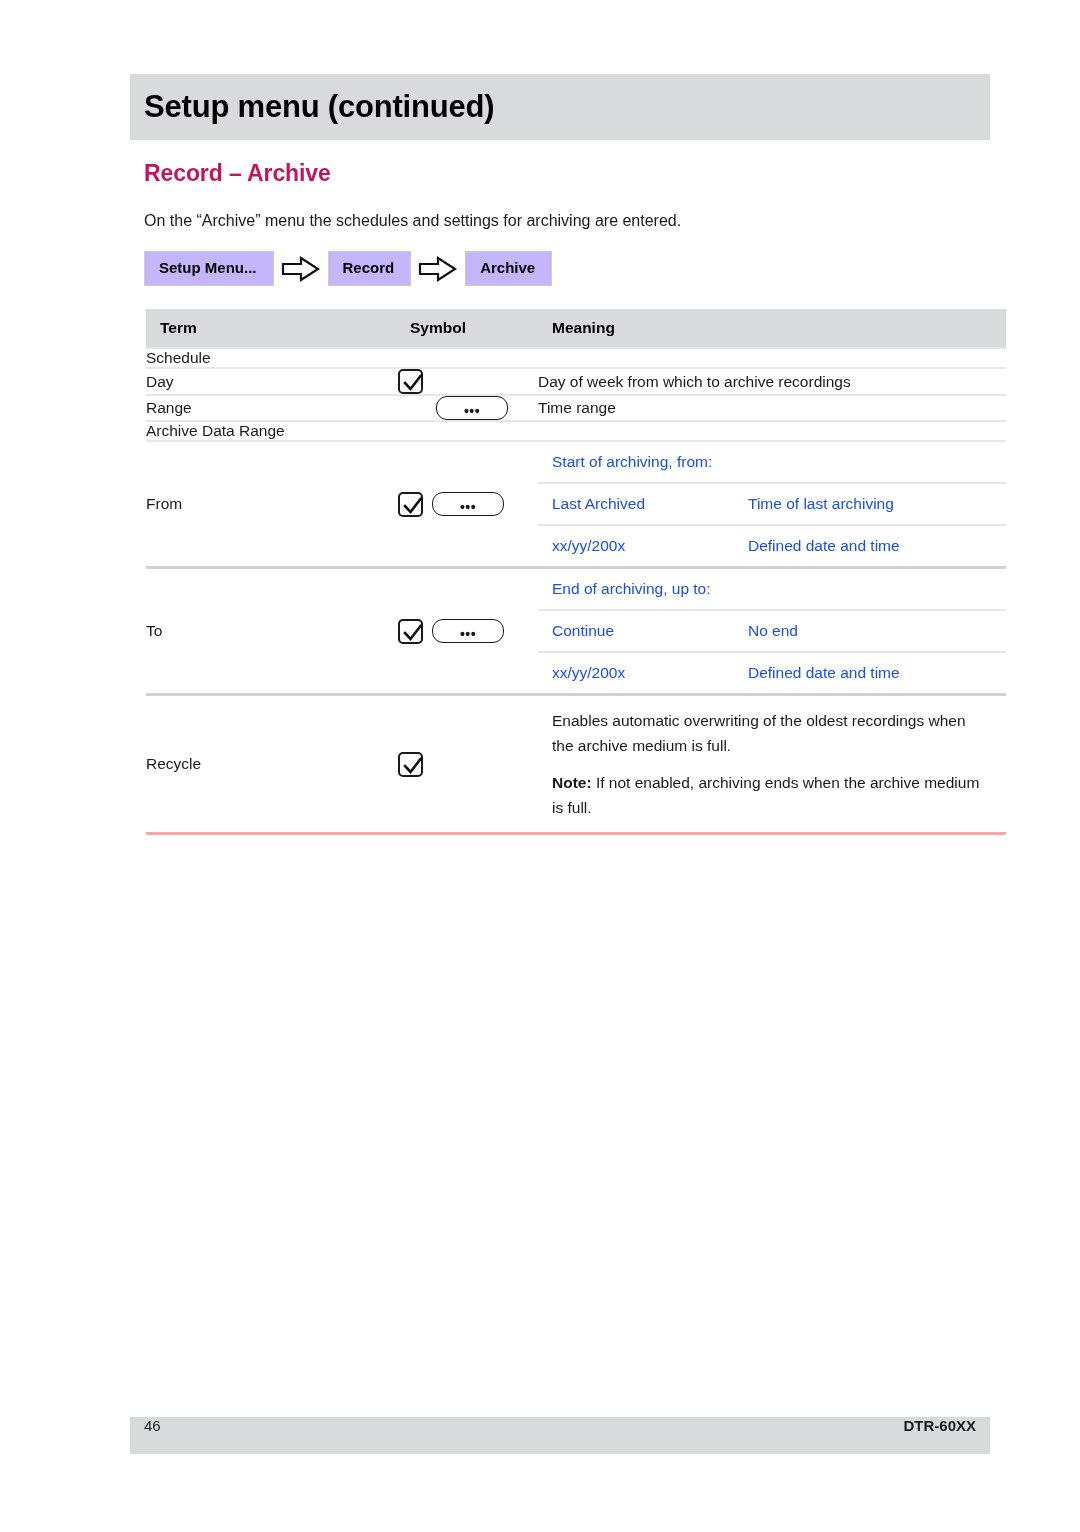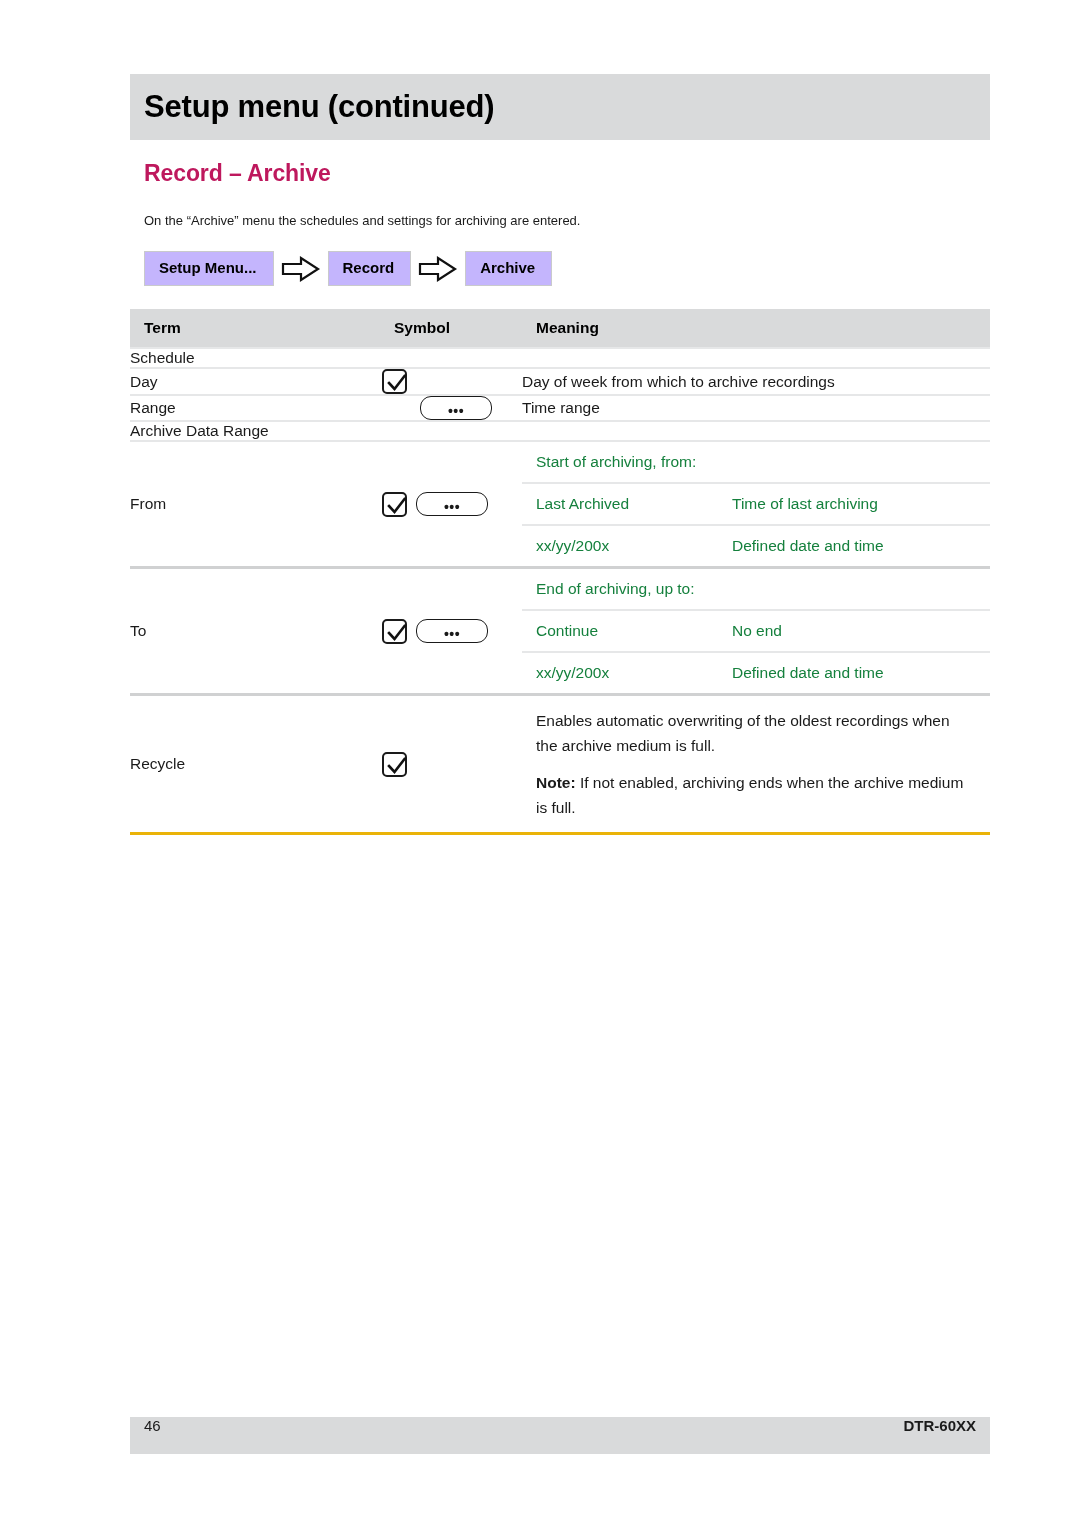--- a/index.html
+++ b/index.html
@@ -55,21 +55,21 @@
     color: #be185d;
     letter-spacing: -0.1px;
   }
 
   
   .intro {
     position: absolute;
     left: 14px;
     top: 210px;
     width: 840px;
-    font-size: 13px;
+    font-size: 16px;
     line-height: 22px;
     color: #1a1a1a;
   }
 
   
   .breadcrumb {
     position: absolute;
     left: 14px;
     top: 251px;
     display: flex;
@@ -91,21 +91,21 @@
     display: inline-flex;
     align-items: center;
     justify-content: center;
     width: 54px;
     height: 34px;
   }
 
   
   .tbl {
     position: absolute;
-    left: 0;
+    left: 16px;
     top: 309px;
     width: 860px;
     border-collapse: collapse;
     table-layout: fixed;
   }
   .tbl col.c-term   { width: 250px; }
   .tbl col.c-symbol { width: 142px; }
   .tbl col.c-mean   { width: 468px; }
 
   .tbl thead th {
@@ -125,21 +125,21 @@
     padding: 0;
   }
 
   .cell-term   { padding: 11px 0 11px 14px; }
   .cell-symbol { padding: 9px 0 9px 0; text-align: left; }
   .cell-mean   { padding: 11px 0 11px 14px; }
 
   
   tr.sep-thin > td, tr.sep-thin > th { border-bottom: 2px solid #e6e7e8; }
   tr.sep-bold > td { border-bottom: 3px solid #d0d1d2; }
-  tr.last-row > td { border-bottom: 3px solid #eab308; }
+  tr.last-row > td { border-bottom: 3px solid #fca5a5; }
 
   
   .sym-wrap {
     display: flex;
     align-items: center;
     gap: 9px;
     padding-left: 2px;
   }
   .checkbox {
     display: inline-block;
@@ -175,21 +175,21 @@
   
   .subtbl {
     width: 100%;
     border-collapse: collapse;
     table-layout: fixed;
   }
   .subtbl col.s-val  { width: 196px; }
   .subtbl col.s-desc { width: 272px; }
   .subtbl td {
     font-size: 15.5px;
-    color: #15803d;
+    color: #1d4ed8;
     padding: 11px 0 11px 14px;
     vertical-align: middle;
   }
   .subtbl tr.sub-sep > td { border-bottom: 2px solid #e6e7e8; }
 
   .mean-block { padding: 12px 18px 12px 14px; line-height: 25px; }
   .mean-block p { margin: 0 0 12px 0; }
   .mean-block p:last-child { margin-bottom: 0; }
   .mean-block b { font-weight: bold; }
 

